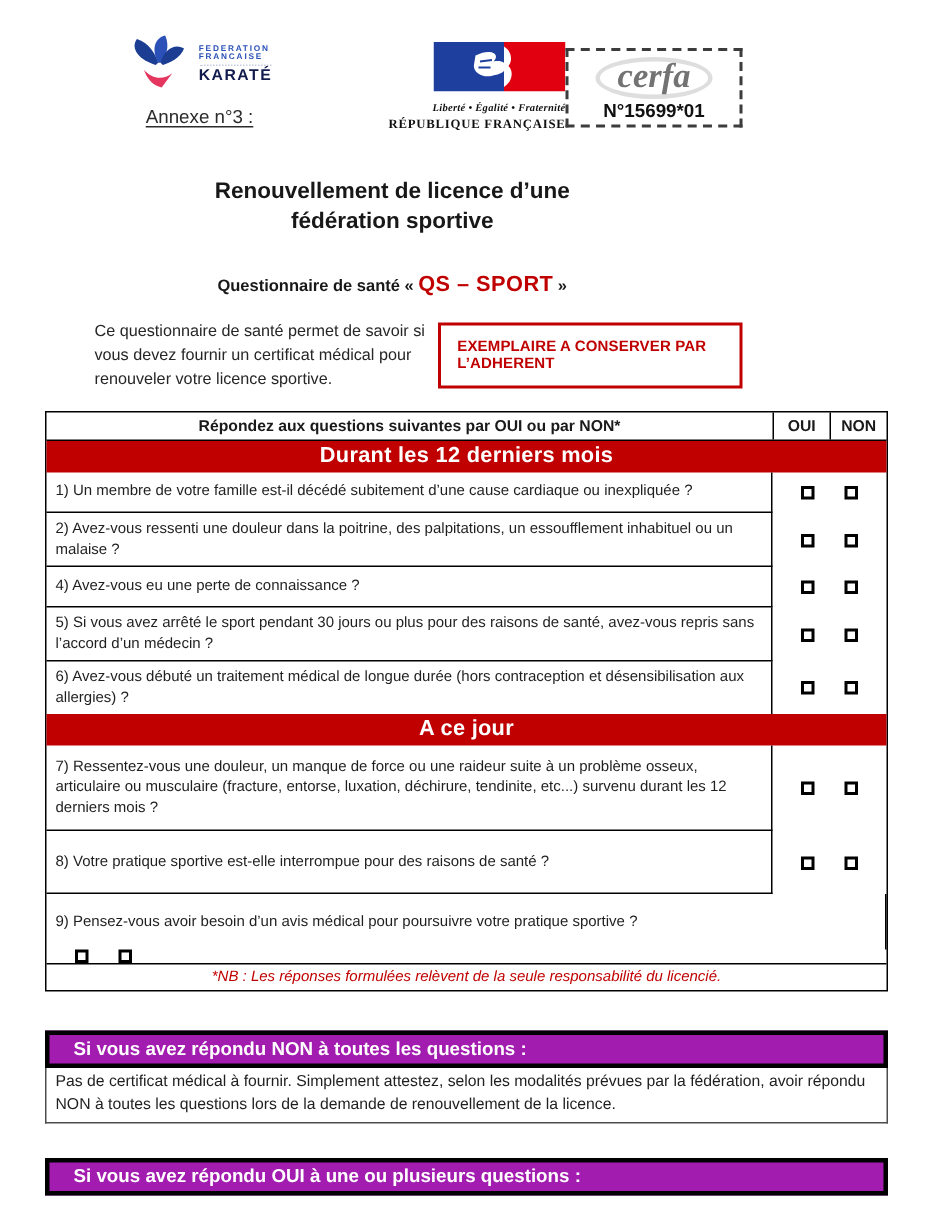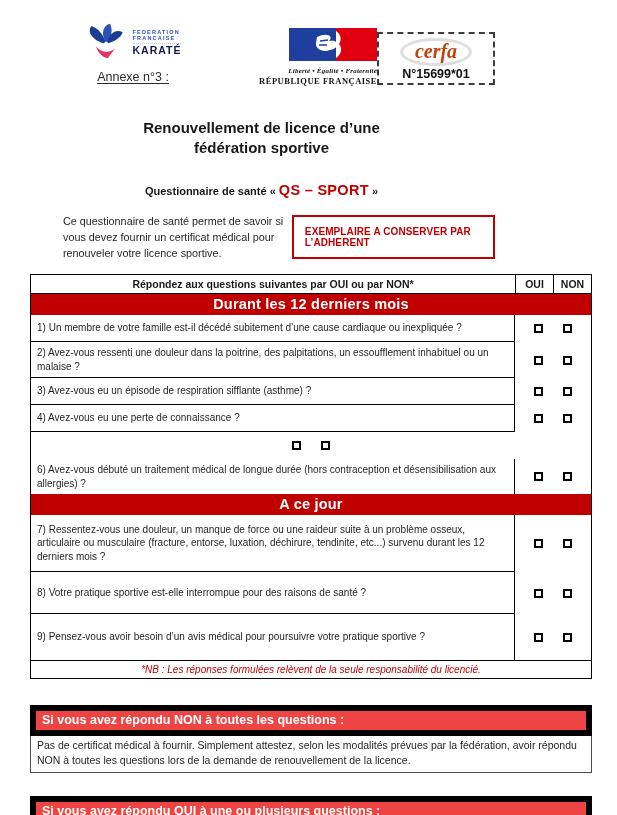--- a/index.html
+++ b/index.html
@@ -15,21 +15,21 @@
   .karate-txt .fed { font-size:5.5px; letter-spacing:1.2px; color:#2b51b8; font-weight:bold; }
   .karate-txt .kar { font-size:10.5px; font-weight:bold; color:#111b4e; letter-spacing:1px; border-top:1px dotted #c7cbe0; margin-top:1px; padding-top:1px; }
   .annexe { margin-top:6px; font-size:12.5px; color:#2b2b2b; text-decoration:underline; text-underline-offset:2px; }
   .hdr-center { flex:1; display:flex; flex-direction:column; align-items:flex-end; padding-top:6px; }
   .flag { display:block; }
   .motto { font-family:"Liberation Serif", serif; font-style:italic; font-weight:bold; font-size:7px; color:#111; margin-top:2px; letter-spacing:0.2px; }
   .republique { font-family:"Liberation Serif", serif; font-weight:bold; font-size:8.5px; color:#111; letter-spacing:0.5px; margin-top:1px; }
   .hdr-right { width:118px; margin-top:10px; }
   .cerfa-box { border:2px dashed #3c3c3c; padding:4px 4px 2px; text-align:center; background:#fff; }
   .cerfa-oval { display:inline-block; font-family:"Liberation Serif", serif; font-style:italic; font-weight:bold;
-                font-size:20px; color:#c2410c; border:3px solid #dedede; border-radius:50%; padding:0 12px 2px; line-height:20px; }
+                font-size:23px; color:#737373; border:3px solid #dedede; border-radius:50%; padding:0 12px 2px; line-height:20px; }
   .cerfa-num { font-size:12.5px; font-weight:bold; color:#111; margin-top:1px; }
 
   
   .title { text-align:center; margin-top:22px; font-size:15px; font-weight:bold; line-height:1.35; color:#181818; }
   .subtitle { text-align:center; margin-top:22px; }
   .subtitle .pre, .subtitle .suf { font-size:11px; font-weight:bold; color:#181818; }
   .subtitle .qs { font-size:14.5px; font-weight:bold; color:#c00000; letter-spacing:0.3px; }
 
   
   .intro { display:flex; margin:14px 28px 0 63px; }
@@ -44,27 +44,27 @@
   .thead .colh { width:38px; border-left:1px solid #000; text-align:center; font-weight:bold; font-size:10.5px; padding:3px 0; }
   .band { background:#c00000; color:#ffffff; font-weight:bold; font-size:14.5px; text-align:center; padding:2px 12px 3px; letter-spacing:0.2px; }
   .qrow { display:flex; min-height:27px;justify-content:center; }
   .qtext { flex:1; display:flex; align-items:center; border-right:1px solid #000; border-bottom:1px solid #000;
            padding:4px 10px 4px 6px; font-size:10px; line-height:1.35; color:#1f1f1f; }
   .qrow:last-child .qtext { border-bottom:none; }
   .qboxes { width:76px; display:flex; align-items:center; justify-content:space-evenly; }
   .cb { width:9px; height:9px; border:2px solid #000; background:#fff; display:inline-block; cursor:pointer; }
   .section-1 .qrow:nth-child(2) { min-height:57px; }
   .section-1 .qrow:nth-child(3) { min-height:42px; }
-  .section-1 .qrow:nth-child(4) { min-height:46px; }
+  .section-1 .qrow:nth-child(4) { min-height:46px;flex-direction:column; }
   .nb { border-top:1px solid #000; color:#c00000; font-style:italic; font-size:10px; text-align:center; padding:3px 0; }
 
   
   .outcome { margin:26px 25px 0 30px; width:562px; }
   .outcome + .outcome { margin-top:23px; }
-  .oband { background:#ef4444; border:6px solid #000000; color:#fff; font-weight:bold; font-size:12.5px; padding:2px 6px 3px; }
+  .oband { background:#a21caf; border:3px solid #000000; color:#fff; font-weight:bold; font-size:12.5px; padding:2px 16px 3px; }
   .obody { border:1px solid #4d4d4d; border-top:none; font-size:10.5px; line-height:1.45; padding:2px 6px 3px; color:#1f1f1f; }
 </style>
 </head>
 <body>
 
 <div class="page">
 
   <div class="hdr">
     <div class="hdr-left">
       <div class="karate-wrap">
@@ -138,34 +138,28 @@
             </div>
           </div>
           <div class="qrow">
             <div class="qtext">2) Avez-vous ressenti une douleur dans la poitrine, des palpitations, un essoufflement inhabituel ou un malaise ?</div>
             <div class="qboxes">
               <span class="cb"></span>
               <span class="cb"></span>
             </div>
           </div>
           <div class="qrow">
-            <div class="qtext">3) Avez-vous eu un épisode de respiration sifflante (asthme) ?</div>
-            <div class="qboxes">
-              <span class="cb"></span>
-              <span class="cb"></span>
-            </div>
-          </div>
-          <div class="qrow">
             <div class="qtext">4) Avez-vous eu une perte de connaissance ?</div>
             <div class="qboxes">
               <span class="cb"></span>
               <span class="cb"></span>
             </div>
           </div>
           <div class="qrow">
+            <div class="qtext">5) Si vous avez arrêté le sport pendant 30 jours ou plus pour des raisons de santé, avez-vous repris sans l’accord d’un médecin ?</div>
             <div class="qboxes">
               <span class="cb"></span>
               <span class="cb"></span>
             </div>
           </div>
           <div class="qrow">
             <div class="qtext">6) Avez-vous débuté un traitement médical de longue durée (hors contraception et désensibilisation aux allergies) ?</div>
             <div class="qboxes">
               <span class="cb"></span>
               <span class="cb"></span>

